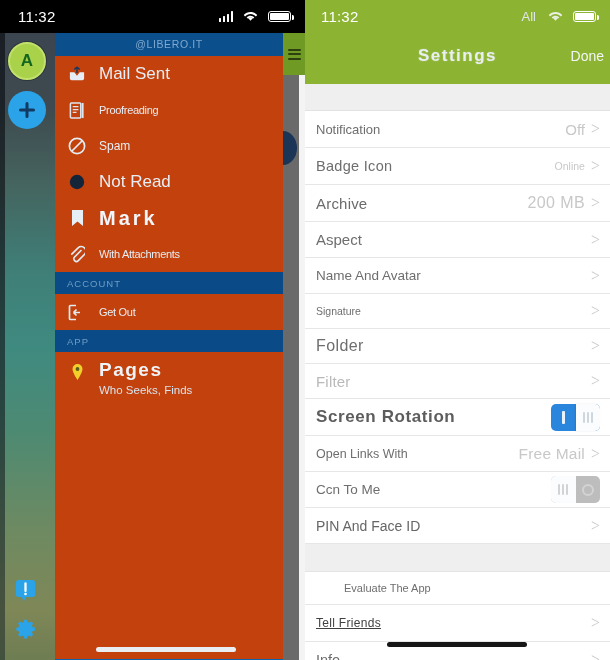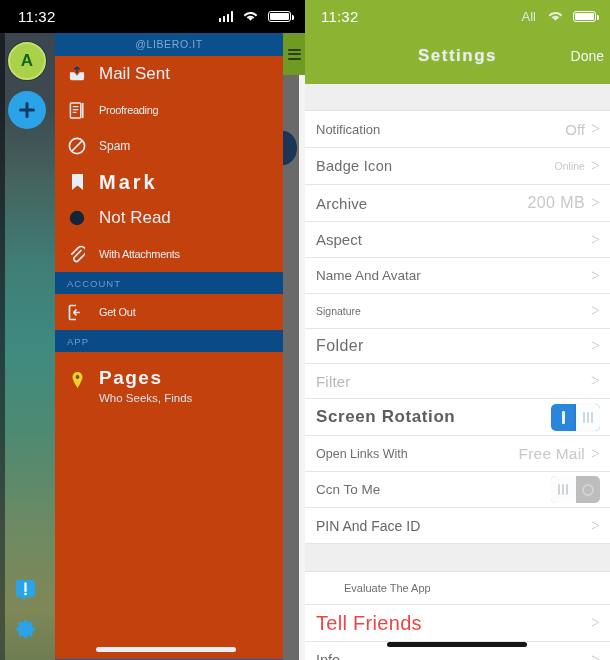--- a/index.html
+++ b/index.html
@@ -91,21 +91,21 @@
   .nav-item.sel .lbl { font-size: 18px; letter-spacing: 2px; font-weight: bold;
       text-shadow: 0 0 2px rgba(255,255,255,.35); }
   .nav-item.small .lbl { font-size: 11px; letter-spacing: -.3px; }
   .nav-item.tiny  .lbl { font-size: 12px; }
   .nav-item.mark .lbl { font-size: 20px; letter-spacing: 3px; font-weight: bold; color: #f2f6fa; }
   .nav-item.big .lbl  { font-size: 17px; }
   .sec-head {
     height: 22px; background: #0a4b87; color: #6f9cc4;
     font-size: 9.5px; letter-spacing: 1px; display: flex; align-items: center; padding-left: 12px;
   }
-  .pages-item { display: flex; align-items: flex-start; padding: 16px 0 0 12px; gap: 12px; }
+  .pages-item { display: flex; align-items: flex-start; padding: 8px 0 0 12px; gap: 12px; }
   .pages-item .ico { width: 20px; flex: 0 0 20px; display:flex; justify-content:center; padding-top: 3px; }
   .pages-title { color: #eef3f8; font-size: 19px; font-weight: bold; letter-spacing: 1.5px; line-height: 1; }
   .pages-sub { color: #d8e4ef; font-size: 11.5px; margin-top: 4px; }
 
   .home-bar-left {
     position: absolute; left: 96px; bottom: 8px; width: 140px; height: 5px;
     background: #e9eef3; border-radius: 3px; z-index: 30;
   }
 
   
@@ -185,21 +185,21 @@
   .r-ccn { height: 36px; }
   .r-ccn .rl { font-size: 13.5px; }
   .r-pin { height: 36px; }
   .r-pin .rl { font-size: 14px; color: #666; }
 
   .spacer-gray { height: 28px; background: #efefef; border-bottom: 1px solid #e4e4e4; }
 
   .r-evaluate { height: 33px; }
   .r-evaluate .rl { font-size: 11px; padding-left: 28px; }
   .r-tell { height: 37px; }
-  .r-tell .rl { font-size: 20px; letter-spacing: .3px; color: #ef4444; }
+  .r-tell .rl { font-size: 12px; letter-spacing: .3px; color: #404040; text-decoration: underline; }
   .r-info { height: 36px; border-bottom: none; }
   .r-info .rl { font-size: 14.5px; }
 
   
   .toggle { width: 49px; height: 27px; border-radius: 5px; position: relative; display: flex; align-items: center; }
   .toggle.on { background: #2a86dd; }
   .toggle.off { background: #bdbdbd; }
   .toggle .half-l, .toggle .half-r {
     width: 24.5px; height: 100%; display: flex; align-items: center; justify-content: center;
   }
@@ -278,36 +278,36 @@
         <span class="ico">
           <svg width="18" height="18" viewBox="0 0 18 18">
               <circle cx="9" cy="9" r="7.6" fill="none" stroke="#e4ecf3" stroke-width="1.7"></circle>
               <line x1="4" y1="14" x2="14" y2="4" stroke="#e4ecf3" stroke-width="1.7"></line>
             </svg>
         </span>
         <span class="lbl">Spam</span>
       </div>
 
 
+      <div class="nav-item big">
+        <span class="ico">
+          <svg width="16" height="16" viewBox="0 0 16 16">
+              <circle cx="8" cy="8" r="7.2" fill="#14253a"></circle>
+            </svg>
+        </span>
+        <span class="lbl">Not Read</span>
+      </div>
+
       <div class="nav-item mark">
         <span class="ico">
           <svg width="13" height="18" viewBox="0 0 13 18">
               <path d="M1 1h11v16l-5.5-4.5L1 17z" fill="#e7eff6"></path>
             </svg>
         </span>
         <span class="lbl">Mark</span>
-      </div>
-
-      <div class="nav-item big">
-        <span class="ico">
-          <svg width="16" height="16" viewBox="0 0 16 16">
-              <circle cx="8" cy="8" r="7.2" fill="#14253a"></circle>
-            </svg>
-        </span>
-        <span class="lbl">Not Read</span>
       </div>
 
       <div class="nav-item small">
         <span class="ico">
           <svg width="16" height="18" viewBox="0 0 16 18">
               <path d="M12 5.5 5.6 12a2.6 2.6 0 0 0 3.7 3.7l6.3-6.4a4.6 4.6 0 0 0-6.5-6.5L2.8 9.1" fill="none" stroke="#e1eaf2" stroke-width="1.7" stroke-linecap="round"></path>
             </svg>
         </span>
         <span class="lbl">With Attachments</span>
       </div>

